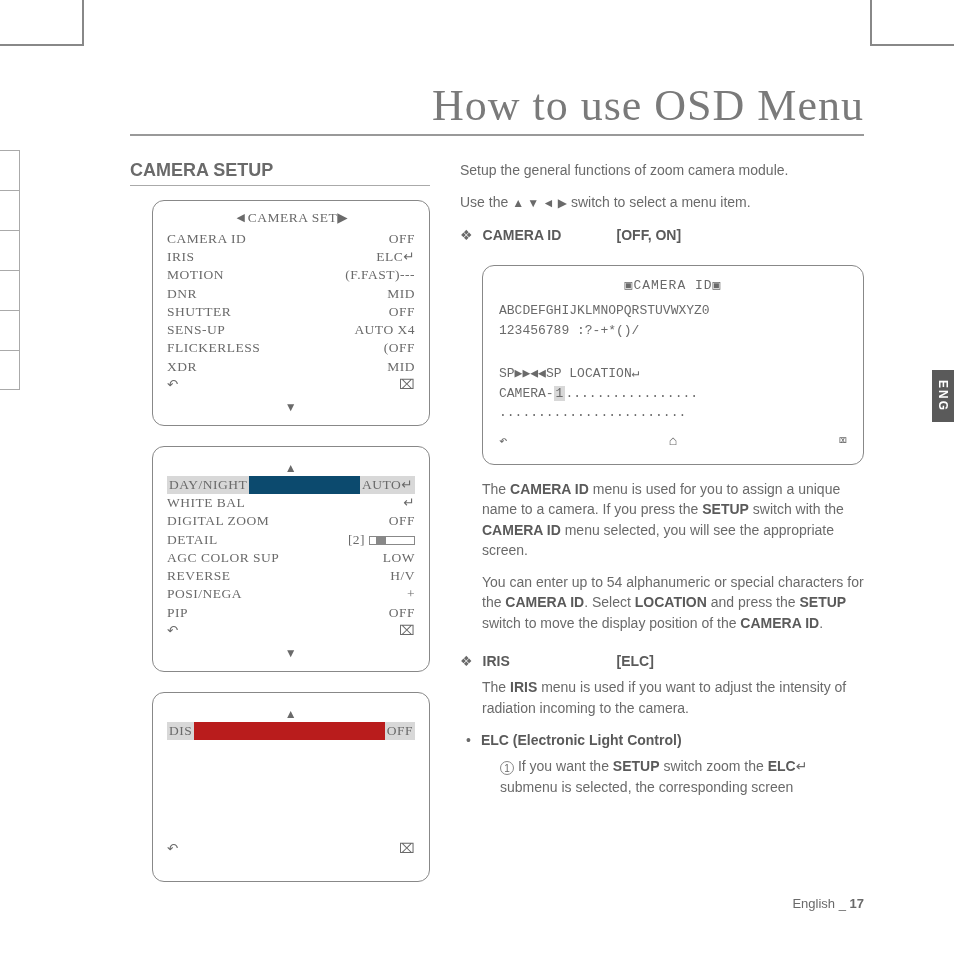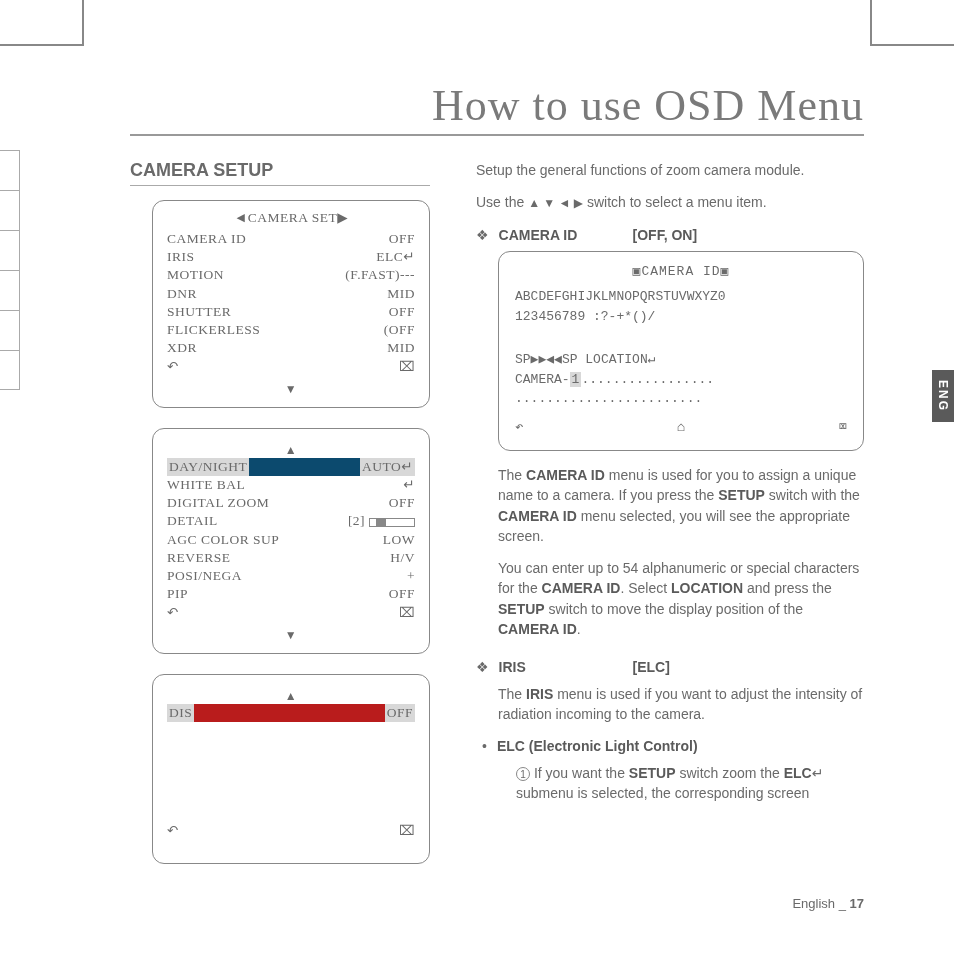--- a/index.html
+++ b/index.html
@@ -27,21 +27,21 @@
   .title {
     font-family: Georgia, 'Times New Roman', serif;
     font-weight: 300;
     font-size: 44px;
     text-align: right;
     color:#7a7a7a;
     border-bottom: 2px solid #999;
     padding-bottom: 3px;
     letter-spacing: 1px;
   }
-  .cols { display:flex; gap:46px; margin-top:24px; }
+  .cols { display:flex; gap:30px; margin-top:24px; }
   .left { flex: 0 0 300px; }
   .right { flex: 1; font-size:14px; line-height:1.45; }
 
   .section-head {
     font-weight:bold; font-size:18px; color:#6a6a6a;
     border-bottom:1px solid #aaa; padding-bottom:4px; margin-bottom:14px;
   }
 
   .osd {
     border:1.5px solid #888; border-radius:12px;
@@ -61,21 +61,21 @@
   .right p { margin-bottom:12px; }
   .right .item-head { display:flex; gap:4px; margin:10px 0 6px 0; font-size:14px; }
   .bullet { font-size:14px; margin-right:6px; }
   .bold { font-weight:bold; color:#5a5a5a; }
   .indent { margin-left:22px; }
   .indent2 { margin-left:40px; }
 
   .camid-box {
     border:1.5px solid #888; border-radius:12px;
     font-family:"Courier New", monospace; font-size:13px;
-    padding:10px 16px 12px 16px; margin:6px 0 14px 22px;
+    padding:10px 16px 12px 16px; margin:20px 0 14px 22px;
     line-height:1.5; color:#6a6a6a;
   }
   .camid-hdr { text-align:center; margin-bottom:6px; letter-spacing:1px; }
   .camid-foot { display:flex; justify-content:space-between; margin-top:8px; font-size:14px; }
 
   .eng-tab {
     position:absolute; right:0; top:370px;
     background:#5a5a5a; color:#fff;
     font-size:12px; font-weight:bold;
     padding:10px 4px;
@@ -123,20 +123,21 @@
       <div class="section-head">CAMERA SETUP</div>
 
       <div class="osd">
         <div class="hdr">◄CAMERA SET▶</div>
         <div id="osd1-rows">
             <div class="row"><span>CAMERA ID</span><span>OFF</span></div>
             <div class="row"><span>IRIS</span><span>ELC↵</span></div>
             <div class="row"><span>MOTION</span><span>(F.FAST)---</span></div>
             <div class="row"><span>DNR</span><span>MID</span></div>
             <div class="row"><span>SHUTTER</span><span>OFF</span></div>
+            <div class="row"><span>SENS-UP</span><span>AUTO X4</span></div>
             <div class="row"><span>FLICKERLESS</span><span>(OFF</span></div>
             <div class="row"><span>XDR</span><span>MID</span></div>
             <div class="row"><span>↶</span><span>⌧</span></div>
           </div>
         <div class="center arrow">▼</div>
       </div>
 
       <div class="osd">
         <div class="center arrow">▲</div>
         <div id="osd2-rows">

